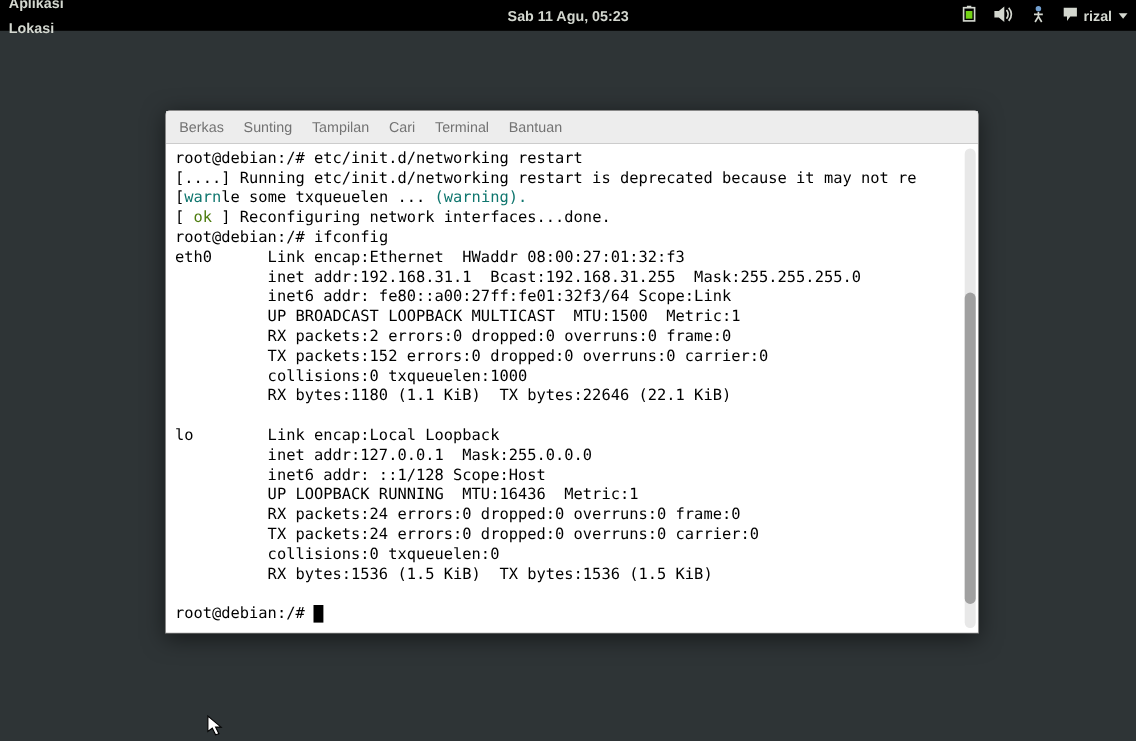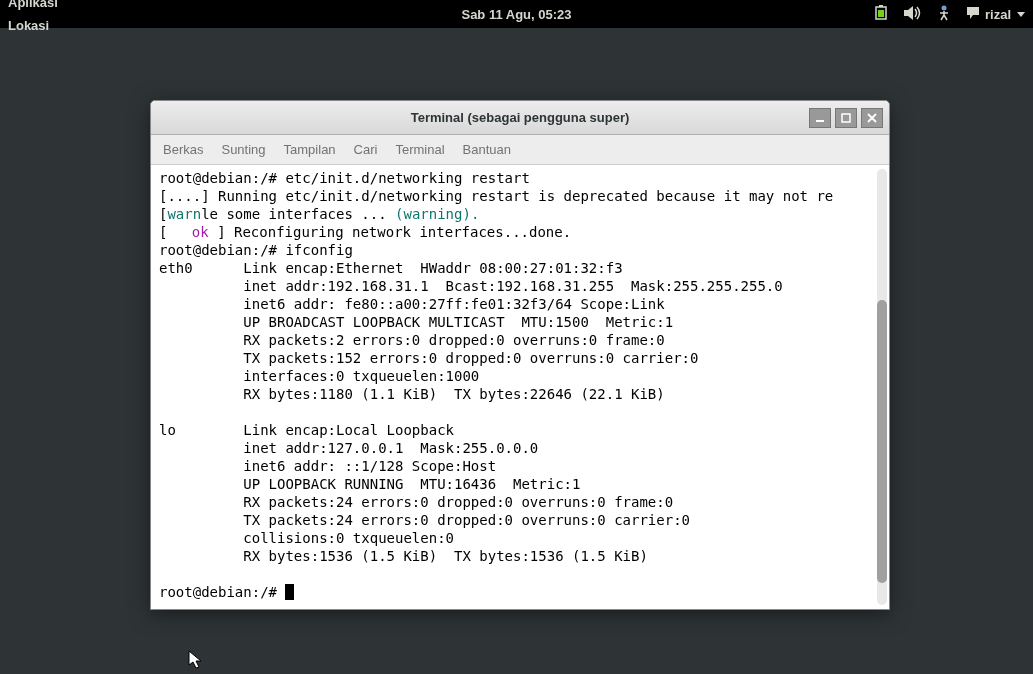--- a/index.html
+++ b/index.html
@@ -117,21 +117,21 @@
     }
     .scrollbar-thumb {
       position: absolute;
       width: 100%;
       top: 30%;
       height: 65%;
       background: #a0a0a0;
       border-radius: 5px;
     }
     .t-warn { color: #0f766e; }
-    .t-ok { color: #a21caf; margin-left: 16px; }
+    .t-ok { color: #4d7c0f; }
     .cursor-block {
       display: inline-block;
       width: 9px;
       height: 16px;
       background: #000000;
       vertical-align: text-bottom;
     }
     .mouse-cursor {
       position: absolute;
       left: 188px;
@@ -184,60 +184,40 @@
             <path d="M2 1 L14 1 L14 9 L8 9 L5 13 L5 9 L2 9 Z" fill="#d3d7cf"></path>
           </svg>
       </span>
       <span>rizal</span>
       <span class="triangle-down"></span>
     </span>
   </div>
 </div>
 
 <div class="terminal-window">
-  <div class="titlebar">
-    <span class="titlebar-title">Terminal (sebagai pengguna super)</span>
-    <div class="window-controls">
-      <div class="wc-btn">
-        <svg width="10" height="10" viewBox="0 0 10 10">
-            <rect x="1" y="7" width="8" height="2" fill="#ffffff"></rect>
-          </svg>
-      </div>
-      <div class="wc-btn">
-        <svg width="10" height="10" viewBox="0 0 10 10">
-            <rect x="1" y="1" width="8" height="8" fill="none" stroke="#ffffff" stroke-width="1.5"></rect>
-          </svg>
-      </div>
-      <div class="wc-btn">
-        <svg width="10" height="10" viewBox="0 0 10 10">
-            <path d="M1 1 L9 9 M9 1 L1 9" stroke="#ffffff" stroke-width="1.8"></path>
-          </svg>
-      </div>
-    </div>
-  </div>
   <div class="menubar">
     <span class="menubar-item">Berkas</span>
     <span class="menubar-item">Sunting</span>
     <span class="menubar-item">Tampilan</span>
     <span class="menubar-item">Cari</span>
     <span class="menubar-item">Terminal</span>
     <span class="menubar-item">Bantuan</span>
   </div>
   <div class="terminal-body"><span>root@debian:/# </span><span>etc/init.d/networking restart</span>
 <span>[....] Running etc/init.d/networking restart is deprecated because it may not re</span>
-<span>[</span><span class="t-warn">warn</span><span>le some interfaces ... </span><span class="t-warn">(warning).</span>
+<span>[</span><span class="t-warn">warn</span><span>le some txqueuelen ... </span><span class="t-warn">(warning).</span>
 <span>[ </span><span class="t-ok">ok</span><span> ] Reconfiguring network interfaces...done.</span>
 <span>root@debian:/# </span><span>ifconfig</span>
 <span>eth0      Link encap:Ethernet  HWaddr 08:00:27:01:32:f3</span>
 <span>          inet addr:192.168.31.1  Bcast:192.168.31.255  Mask:255.255.255.0</span>
 <span>          inet6 addr: fe80::a00:27ff:fe01:32f3/64 Scope:Link</span>
 <span>          UP BROADCAST LOOPBACK MULTICAST  MTU:1500  Metric:1</span>
 <span>          RX packets:2 errors:0 dropped:0 overruns:0 frame:0</span>
 <span>          TX packets:152 errors:0 dropped:0 overruns:0 carrier:0</span>
-<span>          interfaces:0 txqueuelen:1000</span>
+<span>          collisions:0 txqueuelen:1000</span>
 <span>          RX bytes:1180 (1.1 KiB)  TX bytes:22646 (22.1 KiB)</span>
 
 <span>lo        Link encap:Local Loopback</span>
 <span>          inet addr:127.0.0.1  Mask:255.0.0.0</span>
 <span>          inet6 addr: ::1/128 Scope:Host</span>
 <span>          UP LOOPBACK RUNNING  MTU:16436  Metric:1</span>
 <span>          RX packets:24 errors:0 dropped:0 overruns:0 frame:0</span>
 <span>          TX packets:24 errors:0 dropped:0 overruns:0 carrier:0</span>
 <span>          collisions:0 txqueuelen:0</span>
 <span>          RX bytes:1536 (1.5 KiB)  TX bytes:1536 (1.5 KiB)</span>

